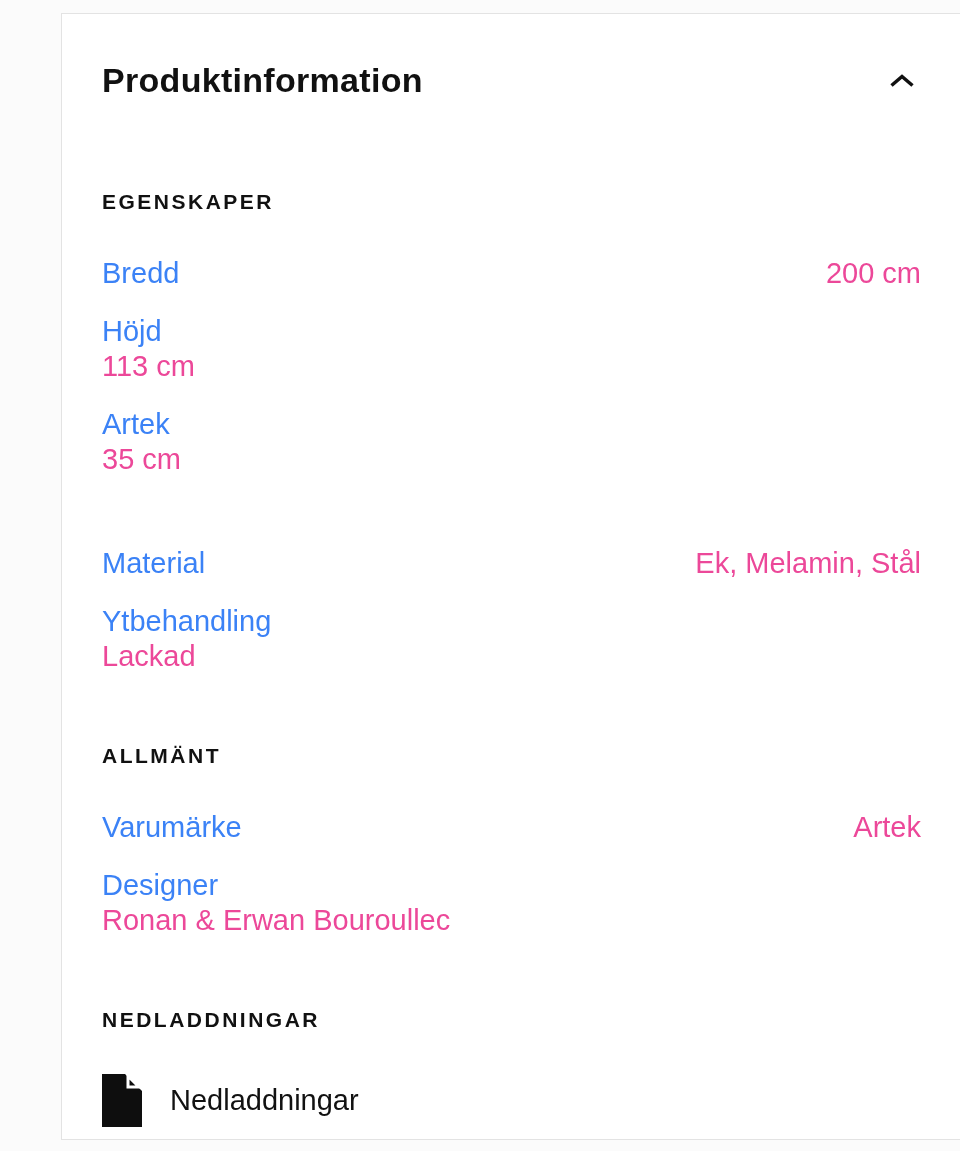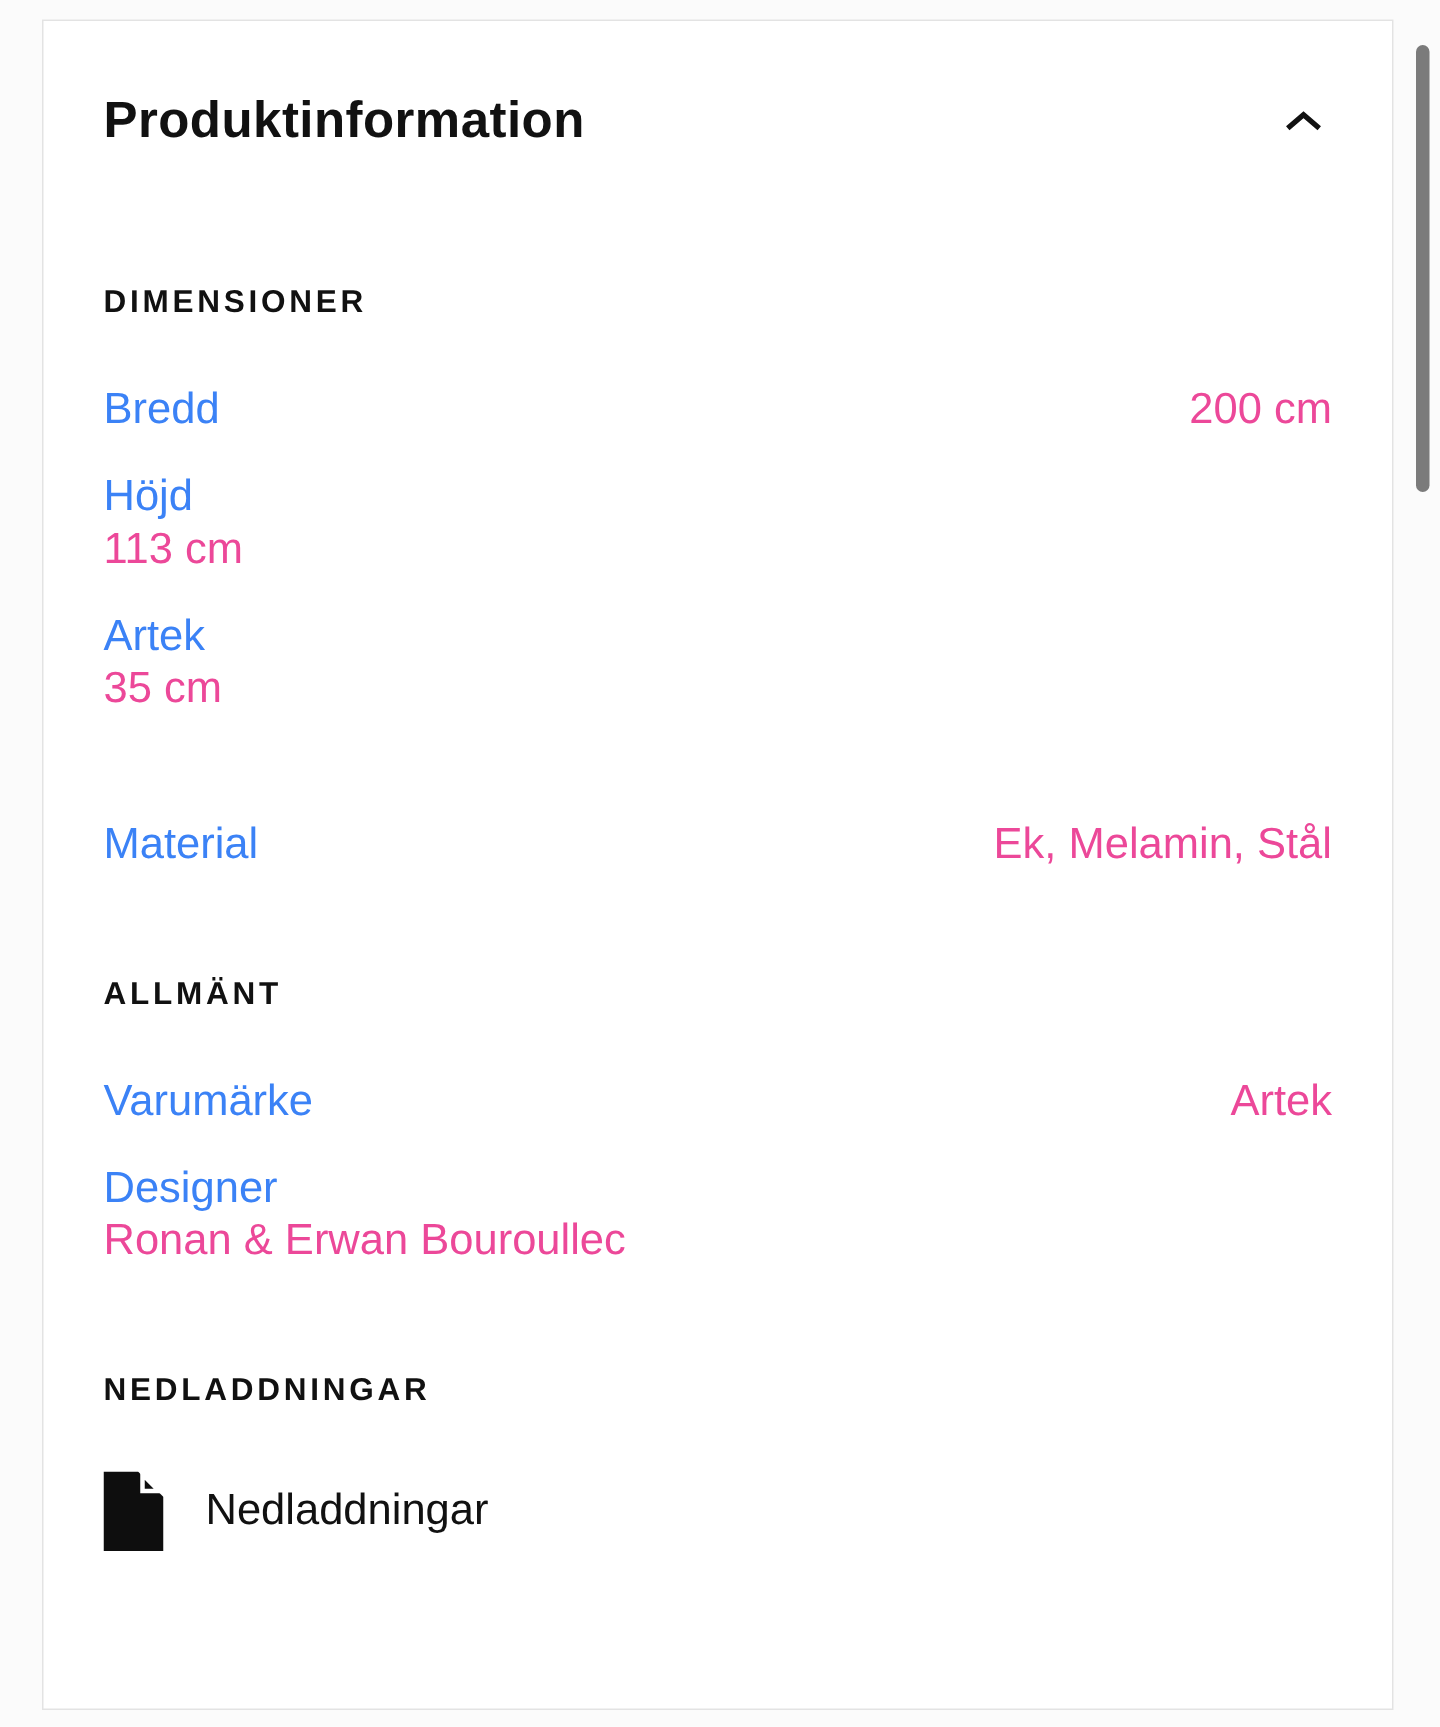--- a/index.html
+++ b/index.html
@@ -2,21 +2,21 @@
 <html><head>
 <meta charset="utf-8">
 <style>
   * { box-sizing: border-box; margin: 0; padding: 0; }
   html, body {
     width: 960px; height: 1151px;
     background: #fbfbfb;
     font-family: "Liberation Sans", sans-serif;
     overflow: hidden;
   }
-  .page { position: relative; width: 924px; height: 1151px; }
+  .page { position: relative; width: 924px; height: 1151px; margin-left: 33px; }
 
   .card {
     position: absolute;
     left: 28px; top: 13px;
     width: 901px; height: 1127px;
     background: #ffffff;
     border: 1px solid #e3e3e3;
     padding: 46px 40px 40px 40px;
   }
 
@@ -89,39 +89,43 @@
     <div class="panel-header">
       <div class="panel-title">Produktinformation</div>
       <span class="chevron">
         <svg width="26" height="15" viewBox="0 0 26 15">
           <path d="M2.5 12.5 L13 3.5 L23.5 12.5" stroke="#111111" stroke-width="3.5" fill="none"></path>
         </svg>
       </span>
     </div>
 
     <div class="section first">
-      <div class="section-heading">DIMENSIONER</div>
+      <div class="section-heading">EGENSKAPER</div>
       <div class="row">
         <span class="label">Bredd</span>
         <span class="value">200 cm</span>
       </div>
       <div class="row">
         <span class="label">Höjd</span>
         <span class="value">113 cm</span>
       </div>
       <div class="row">
         <span class="label">Artek</span>
         <span class="value">35 cm</span>
       </div>
     </div>
 
     <div class="section">
       <div class="row">
         <span class="label">Material</span>
         <span class="value">Ek, Melamin, Stål</span>
+      </div>
+      <div class="row">
+        <span class="label">Ytbehandling</span>
+        <span class="value">Lackad</span>
       </div>
     </div>
 
     <div class="section">
       <div class="section-heading">ALLMÄNT</div>
       <div class="row">
         <span class="label">Varumärke</span>
         <a class="value link-value">Artek</a>
       </div>
       <div class="row">

